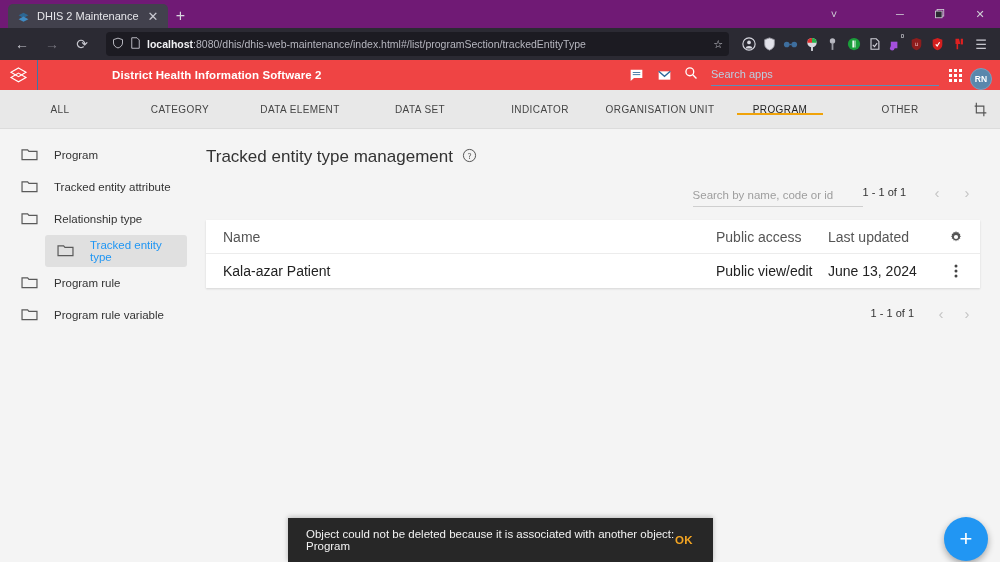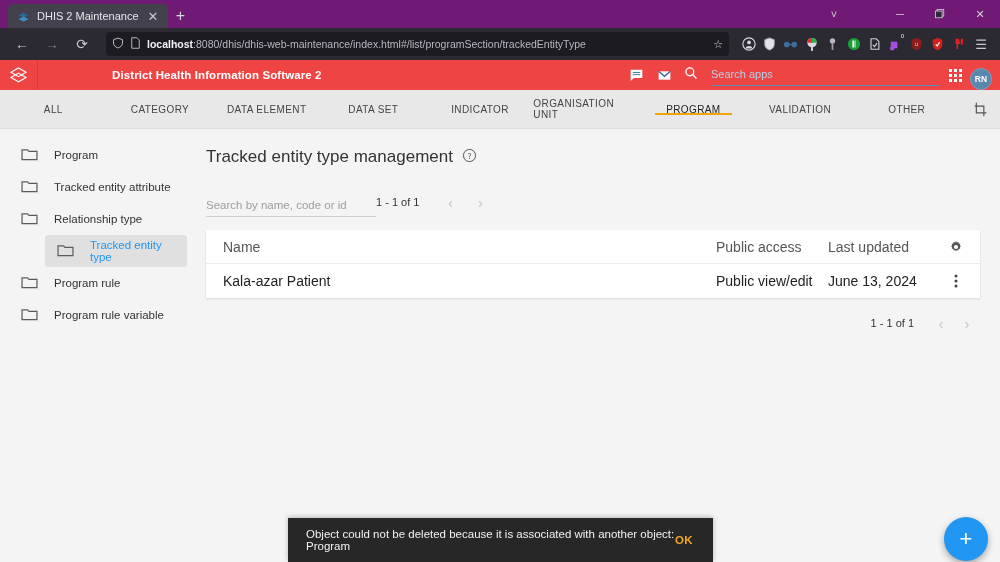--- a/index.html
+++ b/index.html
@@ -155,22 +155,22 @@
   .side-item + .side-item { margin-top: 0; }
   .side-item.active { background: #e0e0e0; color: #2196f3; margin-left: 36px; }
   .folder { flex: 0 0 17px; }
 
   .main { flex: 1; padding: 18px 20px 0 10px; position: relative; }
   .page-title-row { display: flex; align-items: center; gap: 9px; }
   .page-title { font-size: 17px; color: #333; font-weight: 400; }
   .help-ico { color: #555; }
 
   .toolbar {
-    display: flex; align-items: flex-end; justify-content: flex-start;
-    margin-top: 22px;
+    display: flex; align-items: flex-end; justify-content: flex-end;
+    margin-top: 12px;
   }
   .list-search {
     width: 170px; border: 0; border-bottom: 1px solid #cfcfcf;
     background: transparent; outline: 0; padding-bottom: 5px;
     font-size: 11.5px; color: #333; font-family: inherit;
   }
   .list-search::placeholder { color: #9e9e9e; }
   .pager { display: flex; align-items: center; gap: 4px; padding-bottom: 2px; }
   .pager-label { font-size: 11px; color: #333; margin-right: 14px; }
   .pager-btn {
@@ -400,21 +400,20 @@
   </div>
 
   <div class="sectiontabs">
     <div class="stab">ALL</div>
     <div class="stab">CATEGORY</div>
     <div class="stab">DATA ELEMENT</div>
     <div class="stab">DATA SET</div>
     <div class="stab">INDICATOR</div>
     <div class="stab">ORGANISATION UNIT</div>
     <div class="stab active">PROGRAM</div>
-    <div class="stab">VALIDATION</div>
     <div class="stab">OTHER</div>
     <div class="crop-btn">
       <svg width="15" height="15" viewBox="0 0 18 18">
         <path d="M4 1 V13 H16" fill="none" stroke="#555" stroke-width="1.4"></path>
         <path d="M2 5 H13 V17" fill="none" stroke="#555" stroke-width="1.4"></path>
       </svg>
     </div>
   </div>
 
   <div class="content">

